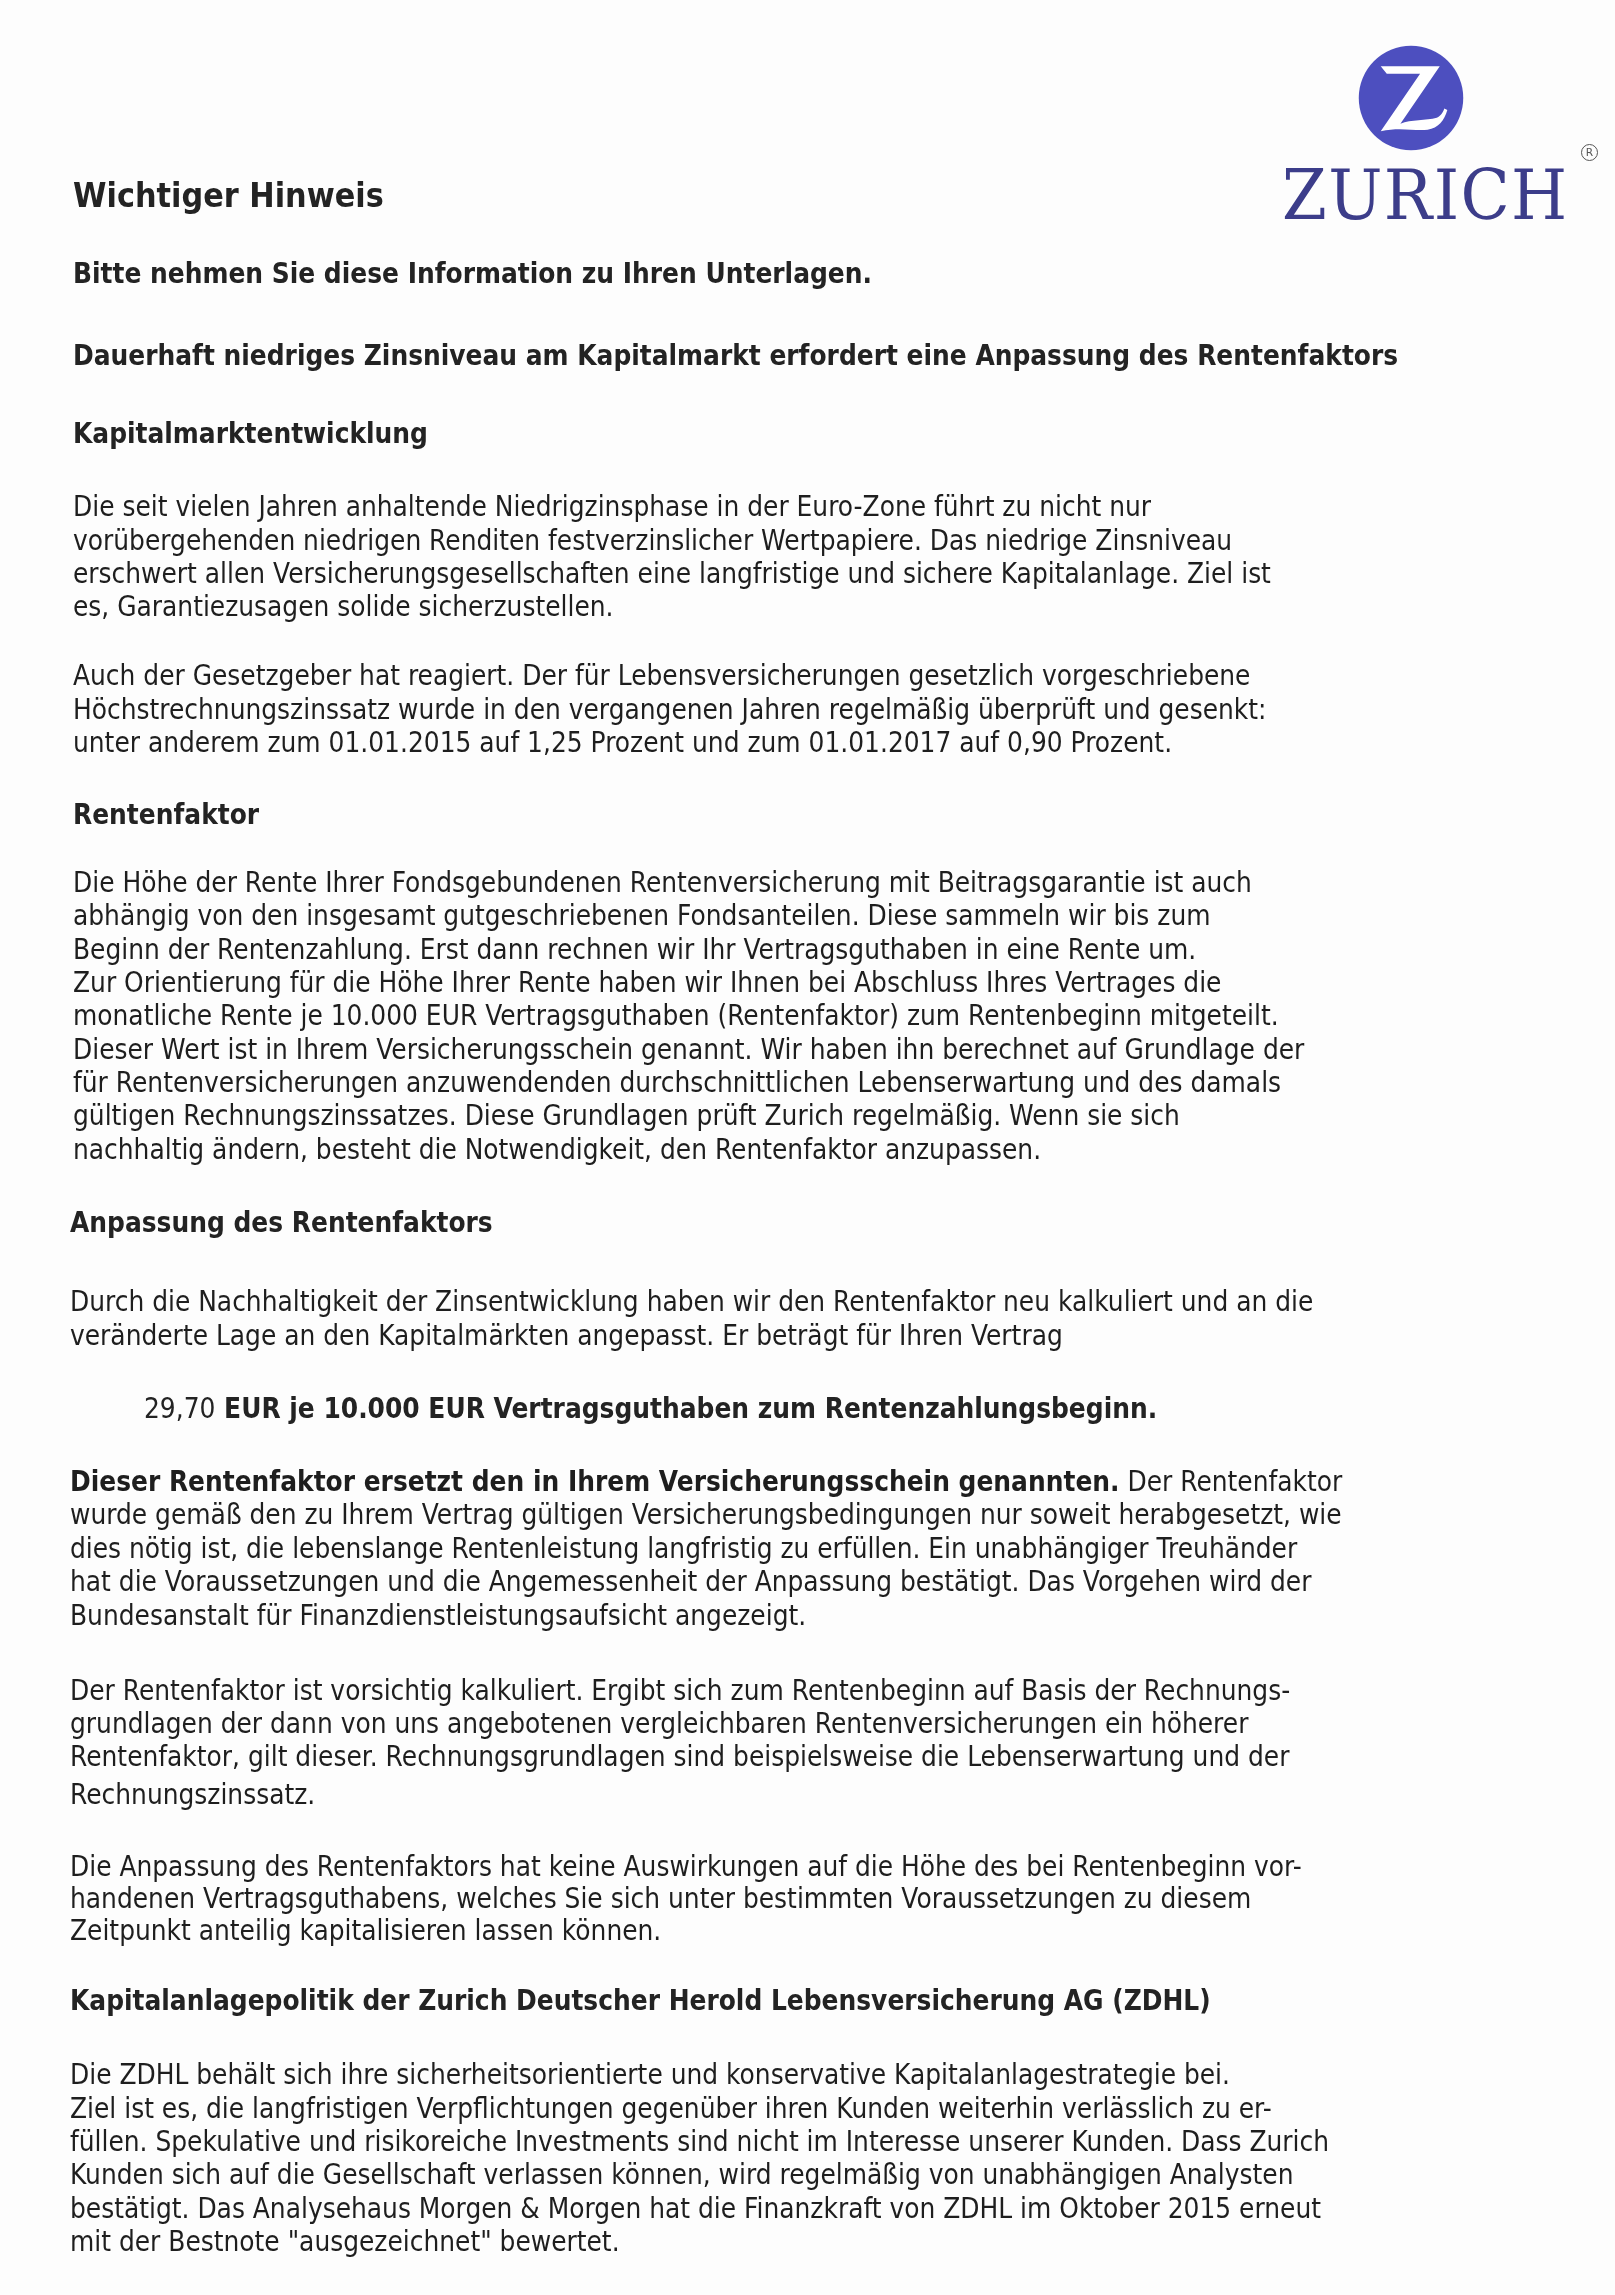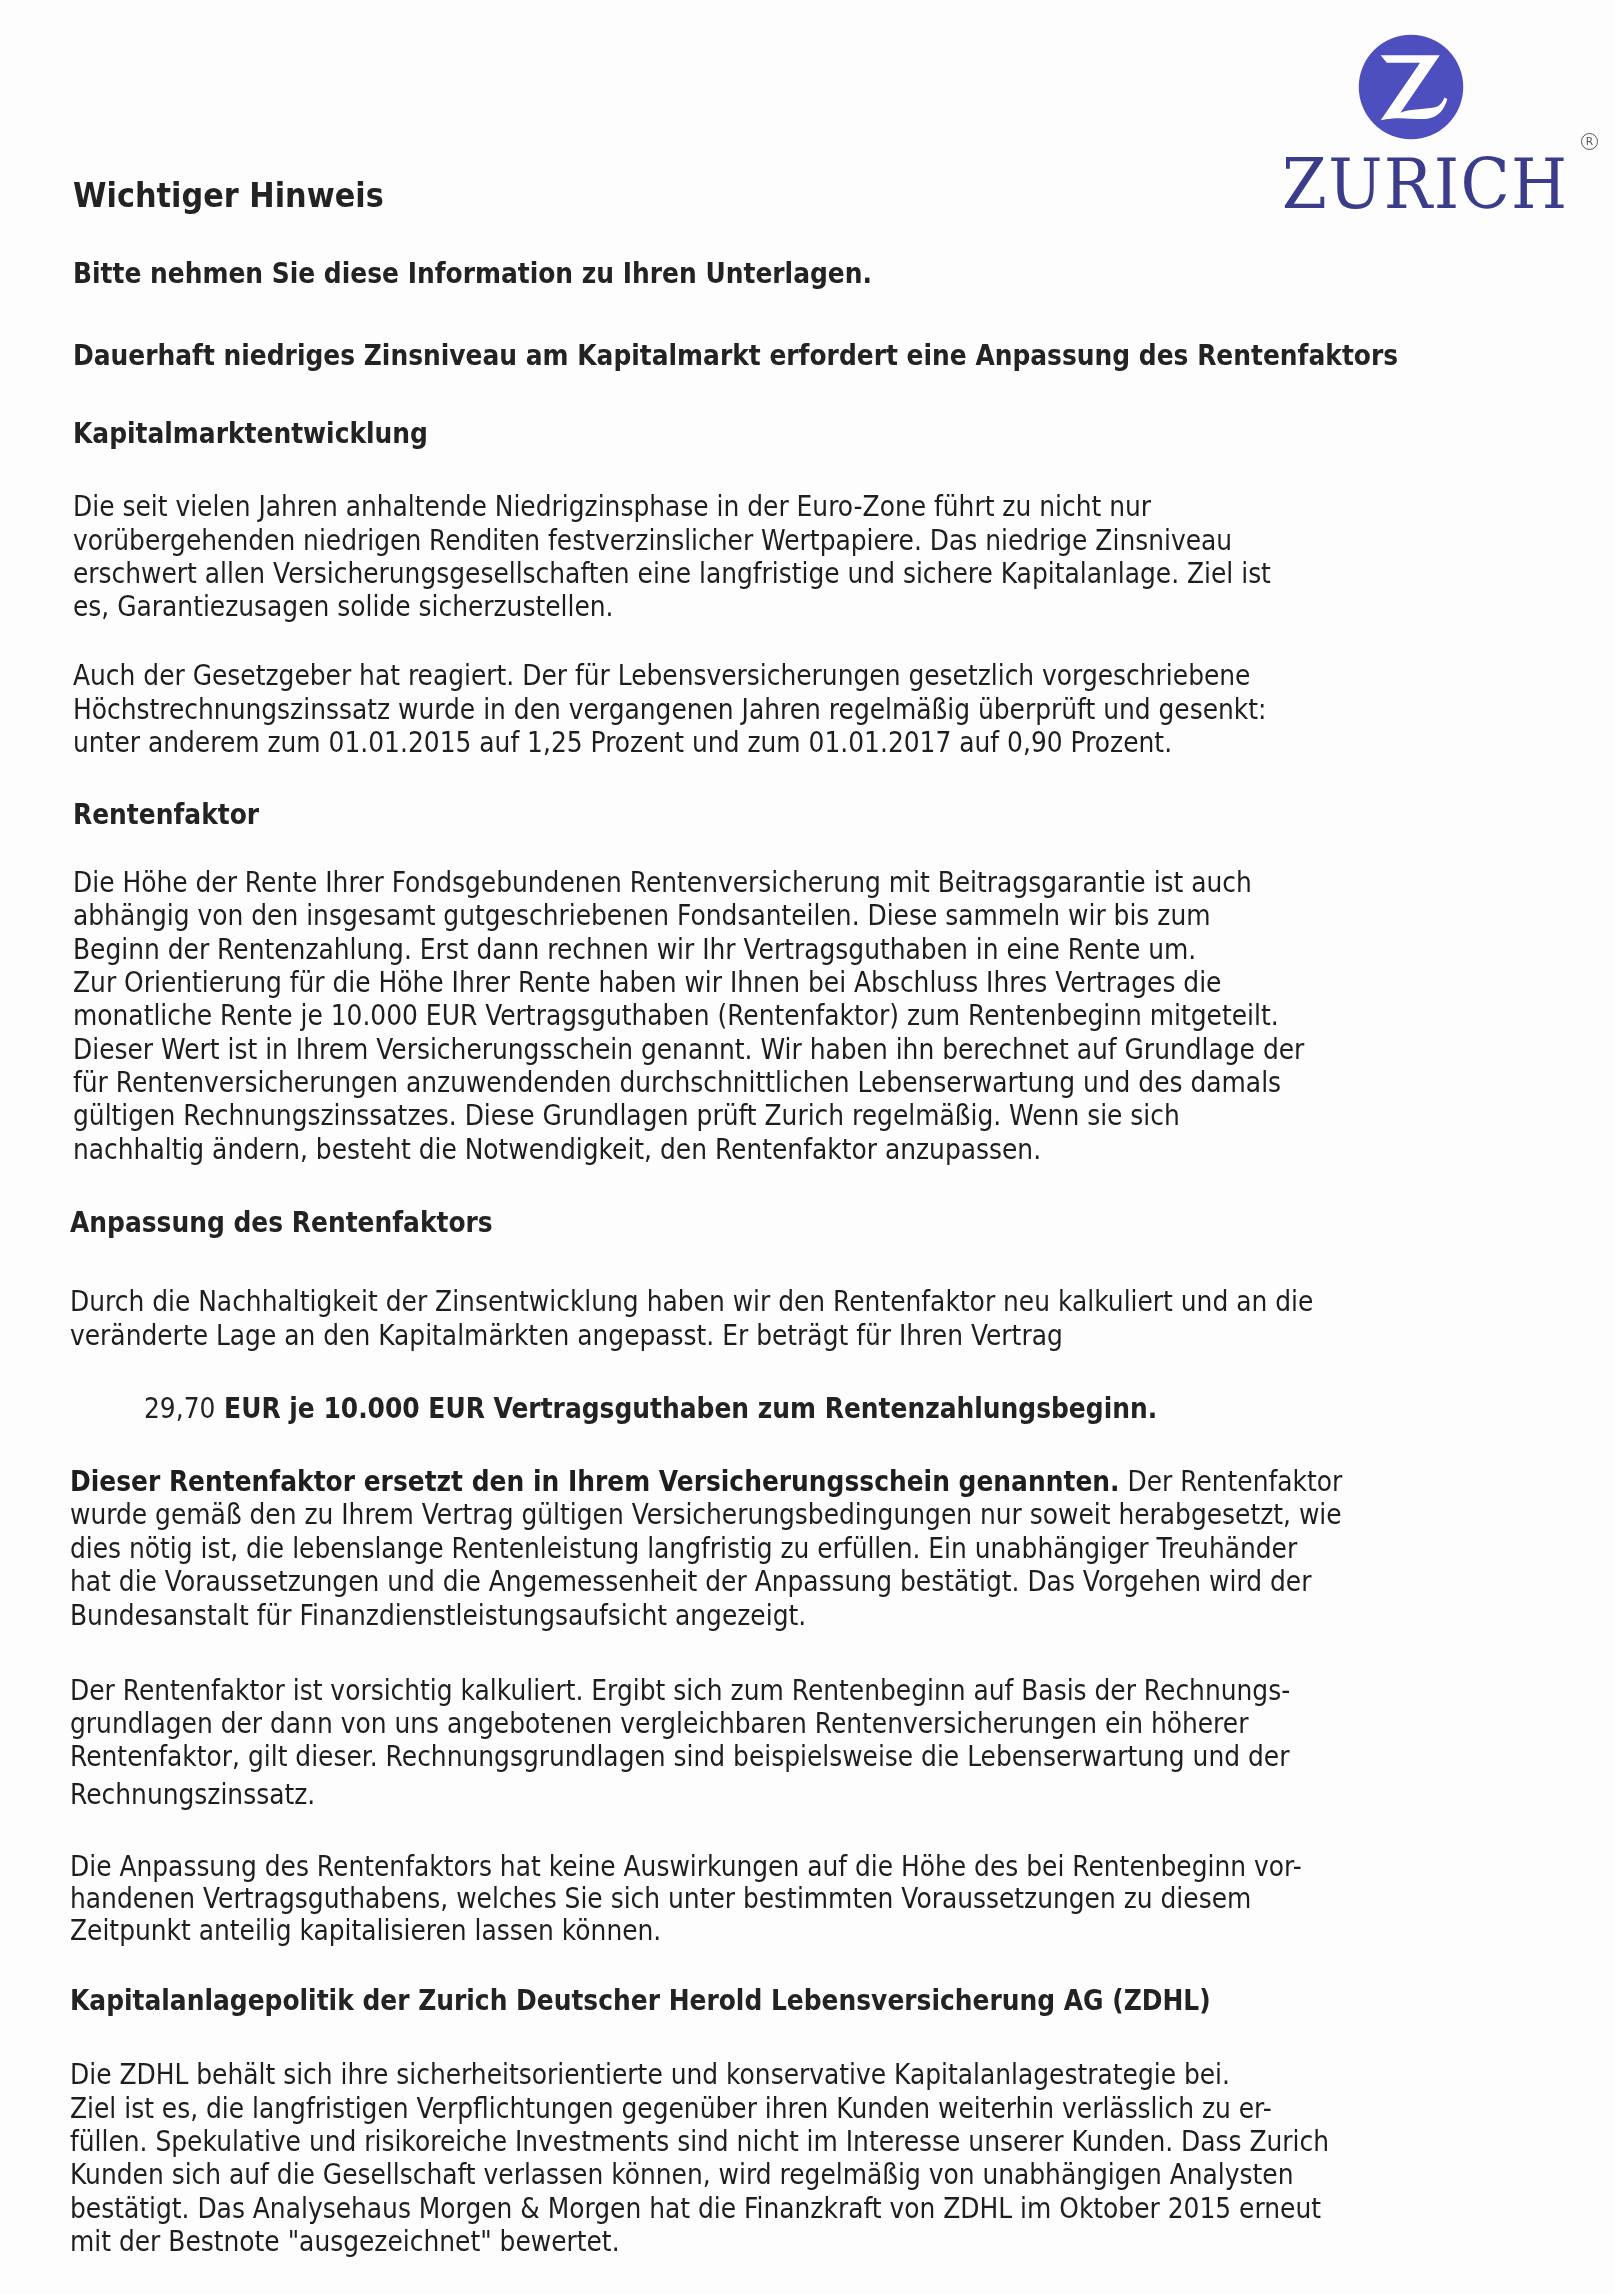--- a/index.html
+++ b/index.html
@@ -19,21 +19,21 @@
       position: absolute;
       left: 0; top: 0;
       width: 1616px;
       height: 2295px;
       background: #fdfdfd;
     }
     
     .logo {
       position: absolute;
       left: 1282px;
-      top: 19px;
+      top: 30px;
       width: 311px;
       height: 205px;
     }
     .logo-circle {
       position: absolute;
       left: 76px;
       top: 15px;
       width: 106px;
       height: 106px;
     }

